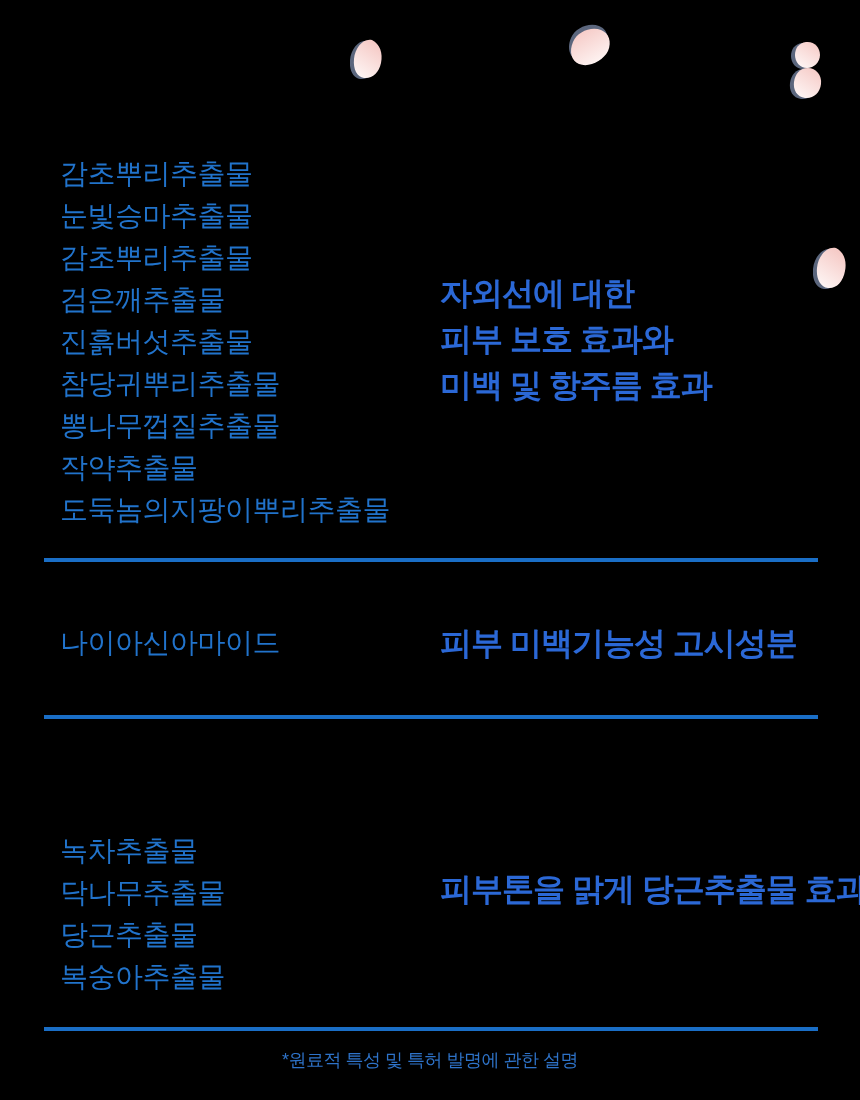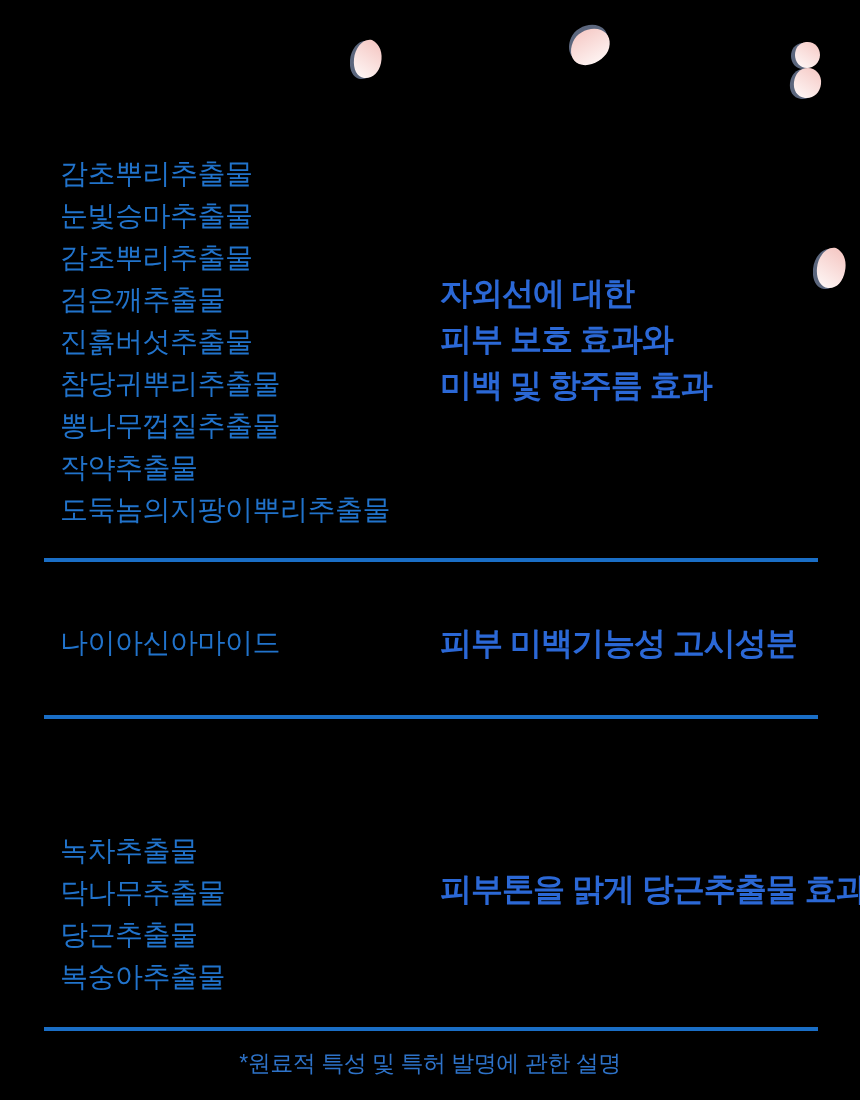--- a/index.html
+++ b/index.html
@@ -36,21 +36,21 @@
     position:absolute; left:44px; width:774px; height:4px;
     background:var(--line_blue,#1a6ec6);
   }
   #divider-1 { top:558px; }
   #divider-2 { top:715px; }
   #divider-3 { top:1027px; }
   .footer-note {
     position:absolute; left:0; top:1048px; width:860px;
     text-align:center;
     color:var(--footer_blue,#2e73c9);
-    font-size:23px; letter-spacing:-0.5px;
+    font-size:18px; letter-spacing:-0.5px;
   }
 </style>
 </head>
 <body>
 
 <div class="canvas">
 
   <svg class="petal" style="left:350px; top:38px;" width="34" height="42" viewBox="0 0 34 42">
     <defs>
       <linearGradient id="pg1" x1="0.7" y1="0" x2="0.2" y2="1">

